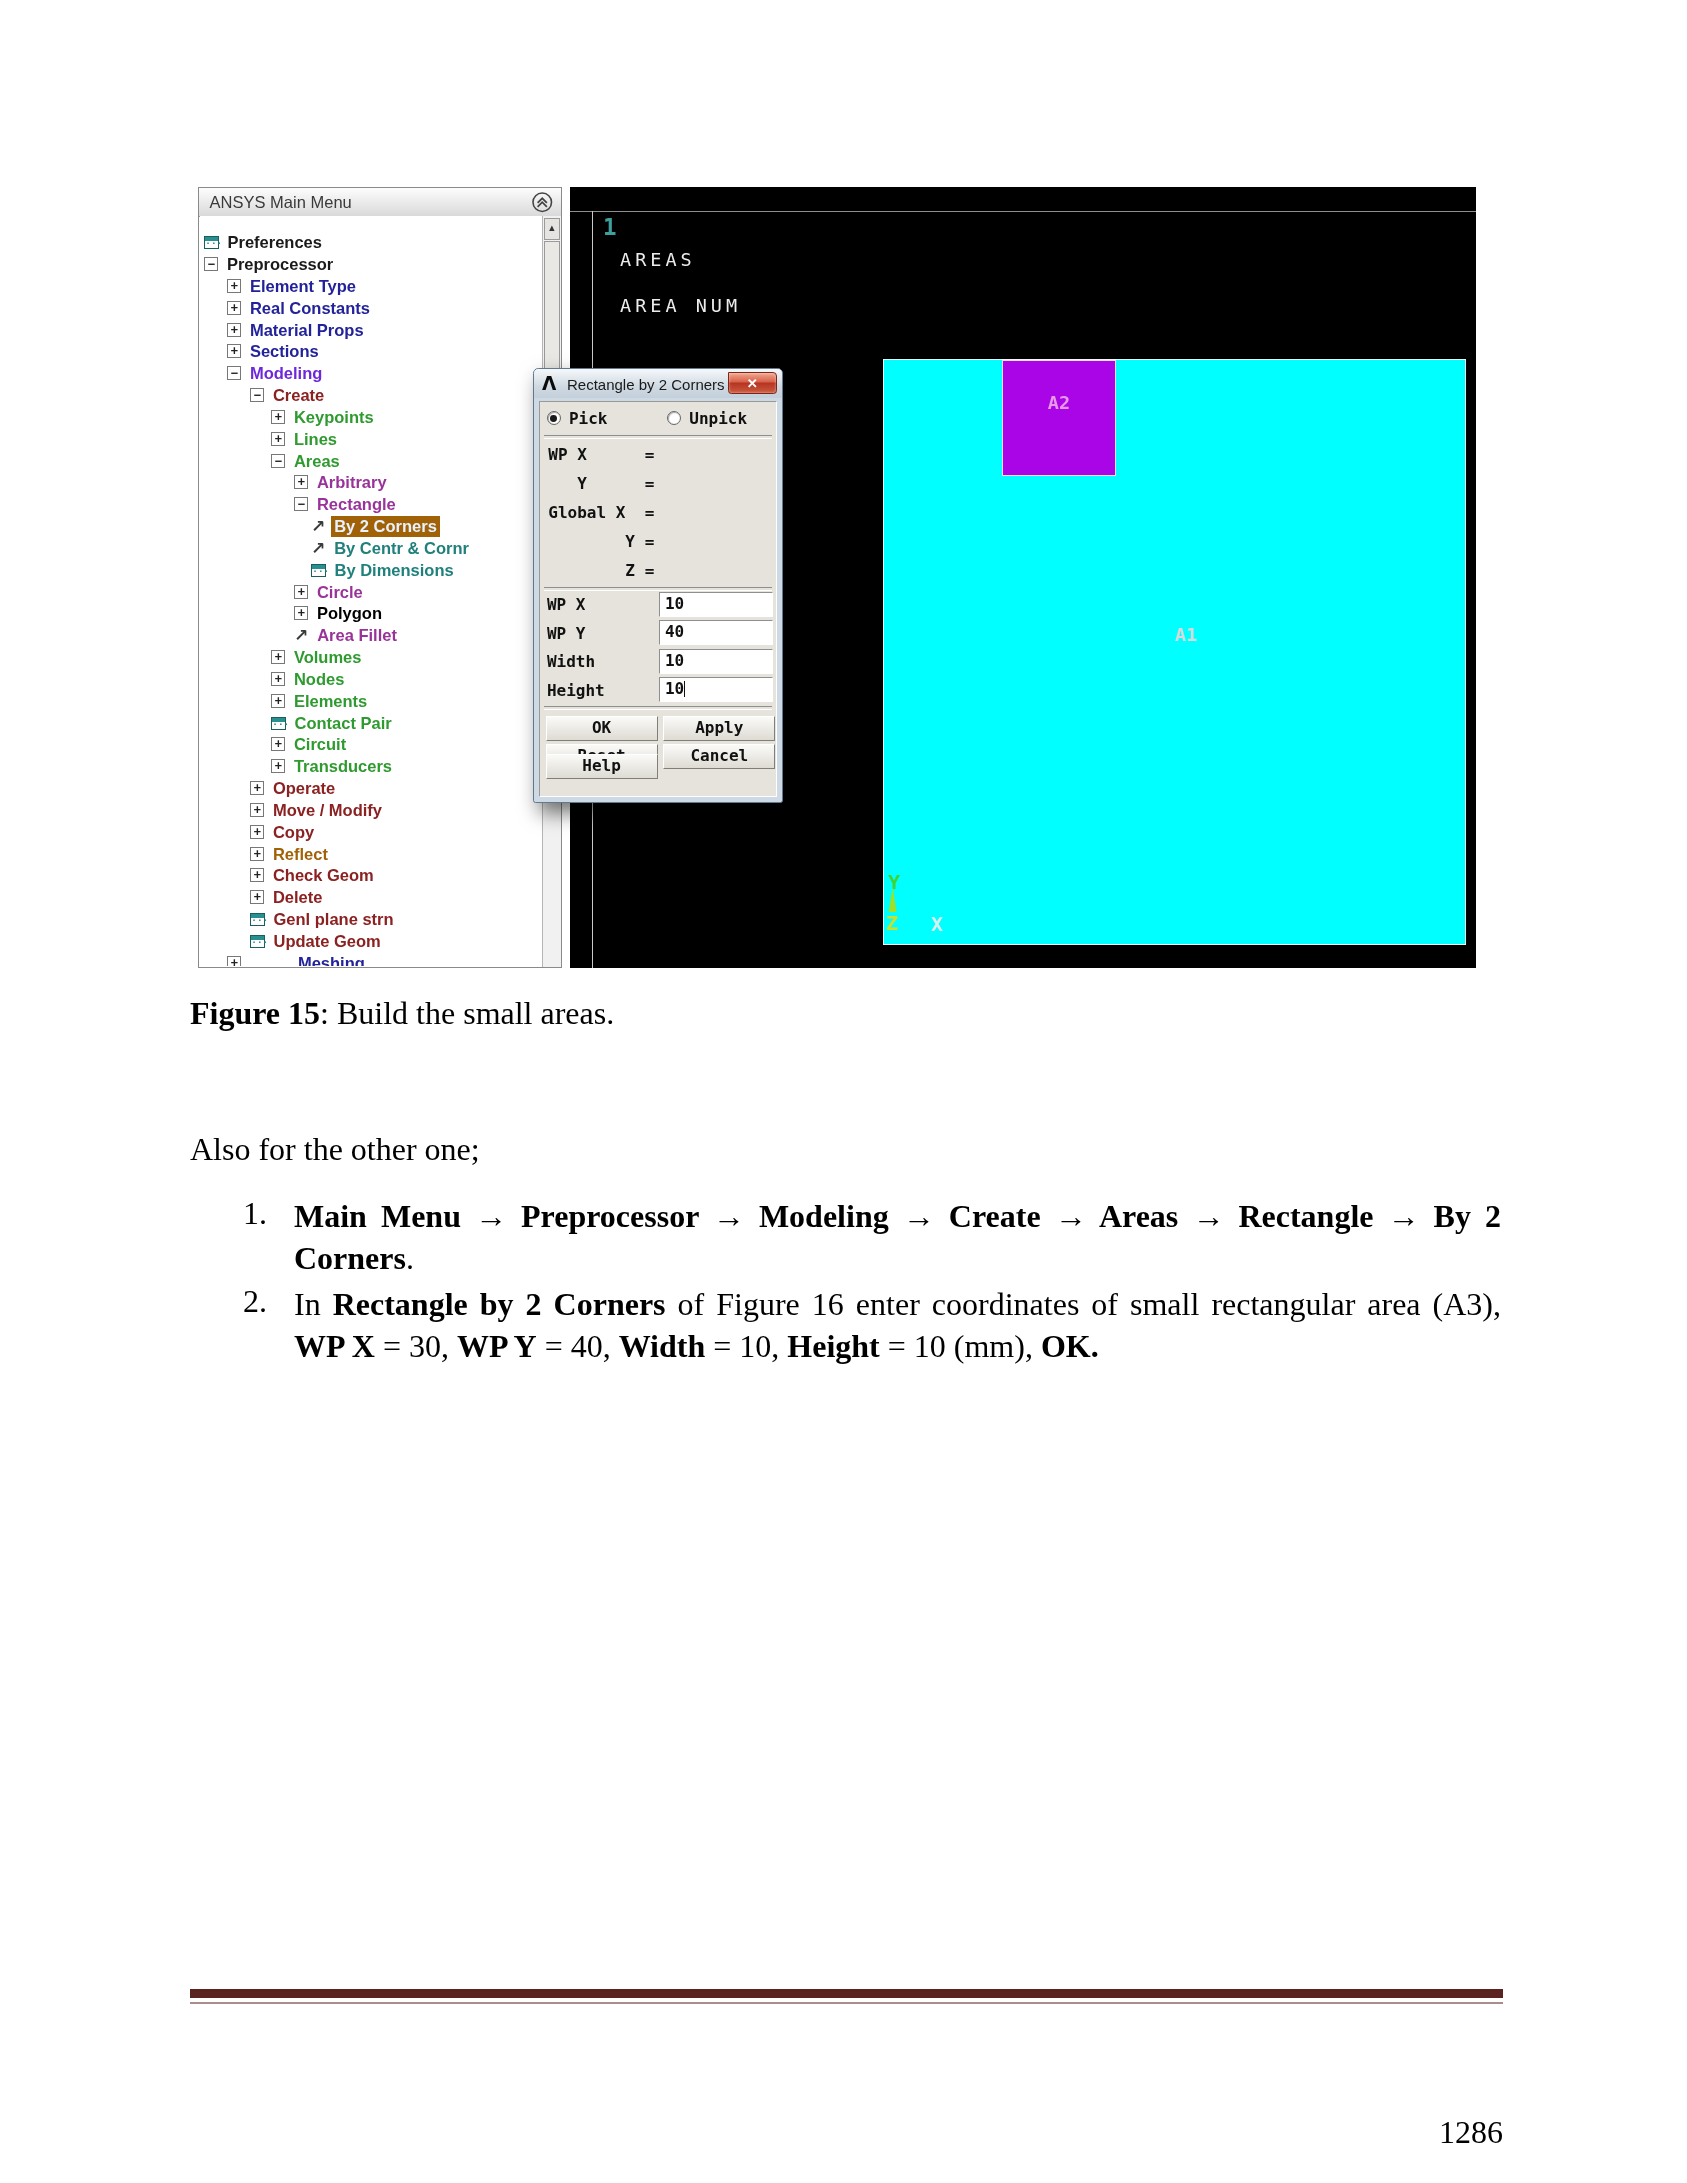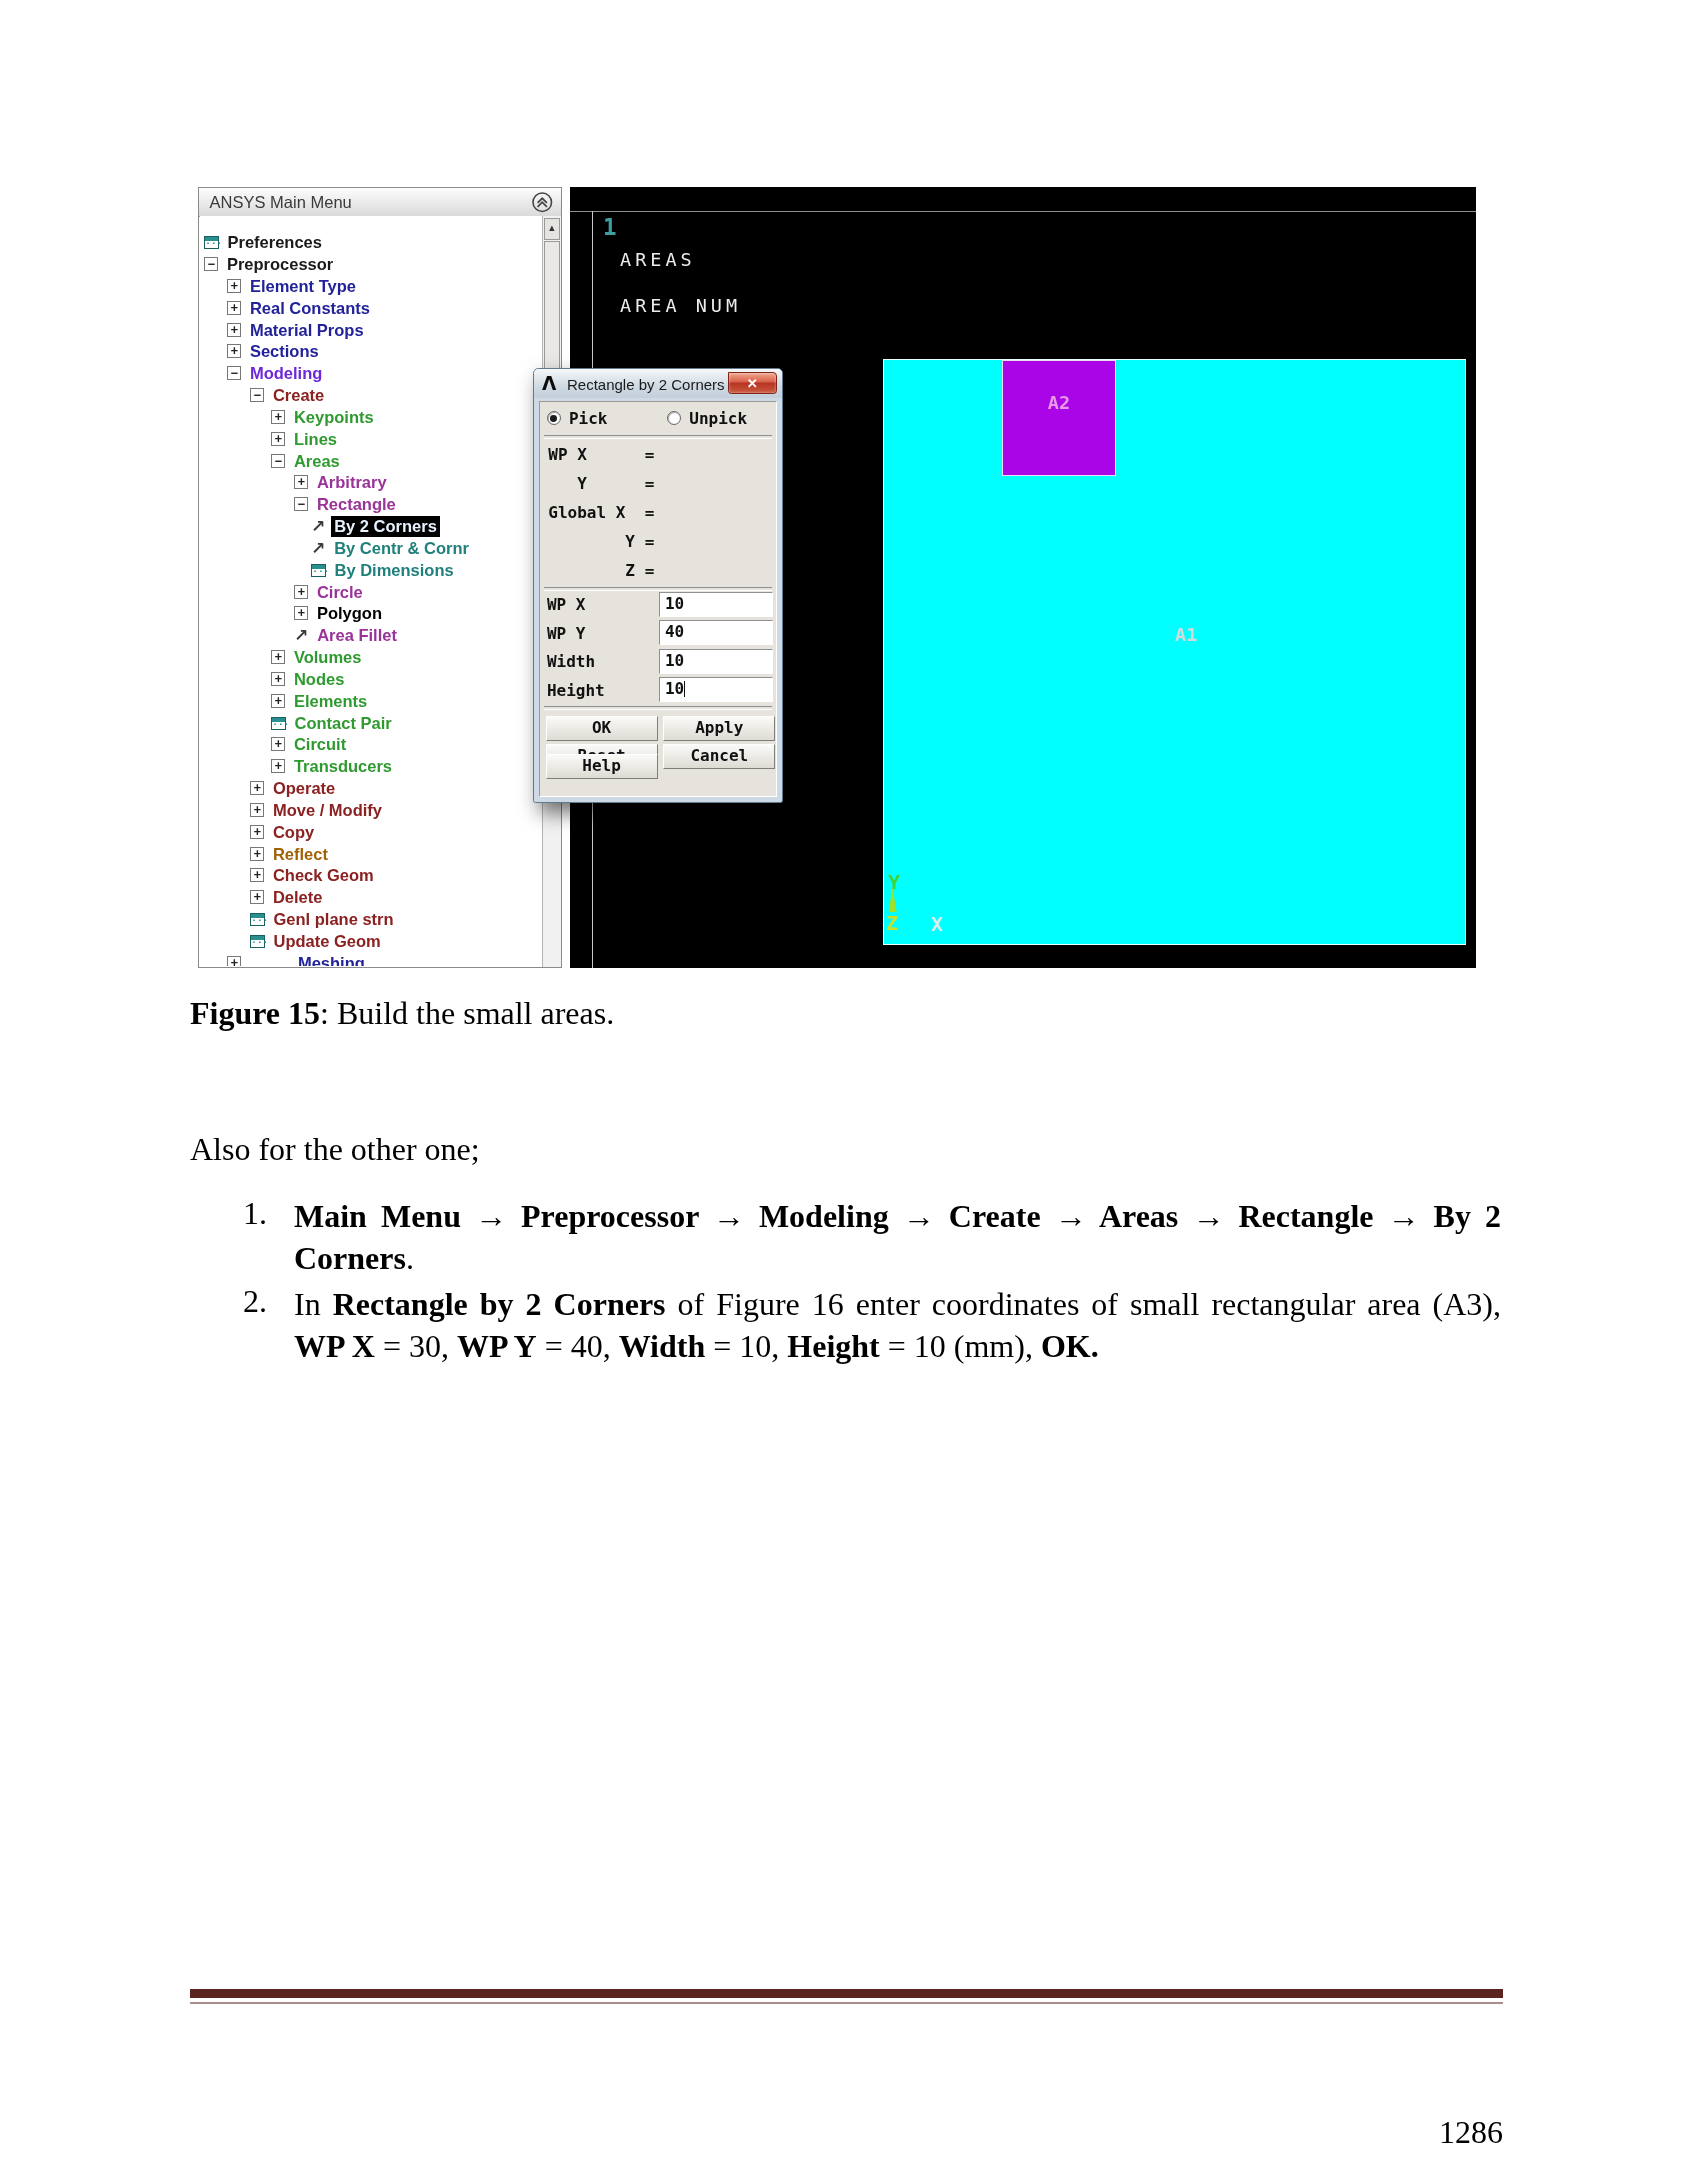--- a/index.html
+++ b/index.html
@@ -25,21 +25,21 @@
   .trow{position:absolute;height:22px;display:flex;align-items:center;gap:5.3px;
         white-space:nowrap;font-weight:bold;font-size:16.5px;}
   .tbox{flex:none;width:14px;height:14px;box-sizing:border-box;border:0.7px solid #777;background:#fff;
         color:#222;font:bold 12px/12.6px "DejaVu Sans Mono",monospace;text-align:center;}
   .pick{flex:none;font:bold 17px/17px "DejaVu Sans",sans-serif;color:#3a3a3a;}
   .dbox{flex:none;width:14.6px;height:12.6px;box-sizing:border-box;border:0.7px solid #17605f;
         background:linear-gradient(#2a8f8f 0 4px,#ffffff 4px);}
   .dbox::after{content:"\00b7\00b7\00b7";display:block;margin-top:3.3px;text-align:center;
                font:bold 9.3px/6.6px "DejaVu Sans Mono",monospace;color:#2a8f8f;}
   .tlabel{padding:0.7px 3.3px;}
-  .selected .tlabel{background:#000000;color:#e8f2ff;}
+  .selected .tlabel{background:#a16207;color:#e8f2ff;}
 
   
   .gfx{position:absolute;left:372px;top:0;width:906px;height:781px;background:#000;}
   .gfx-frame-top{position:absolute;left:0;top:24px;right:0;height:1.3px;background:#8f8f8f;}
   .gfx-frame-left{position:absolute;left:22px;top:24px;width:1.3px;bottom:0;background:#c9c9c9;}
   .plot-id{position:absolute;left:33px;top:26.5px;font:bold 22.5px "DejaVu Sans Mono",monospace;color:#3f9f9f;}
   .gfx-label{position:absolute;font:18.5px "DejaVu Sans Mono",monospace;color:#ececec;letter-spacing:4px;}
   .area1{position:absolute;left:313px;top:172px;width:583px;height:586px;background:#00ffff;
          border:1.3px solid #e6ffff;box-sizing:border-box;}
   .area2{position:absolute;left:432px;top:173px;width:114px;height:116px;background:#aa05e6;

